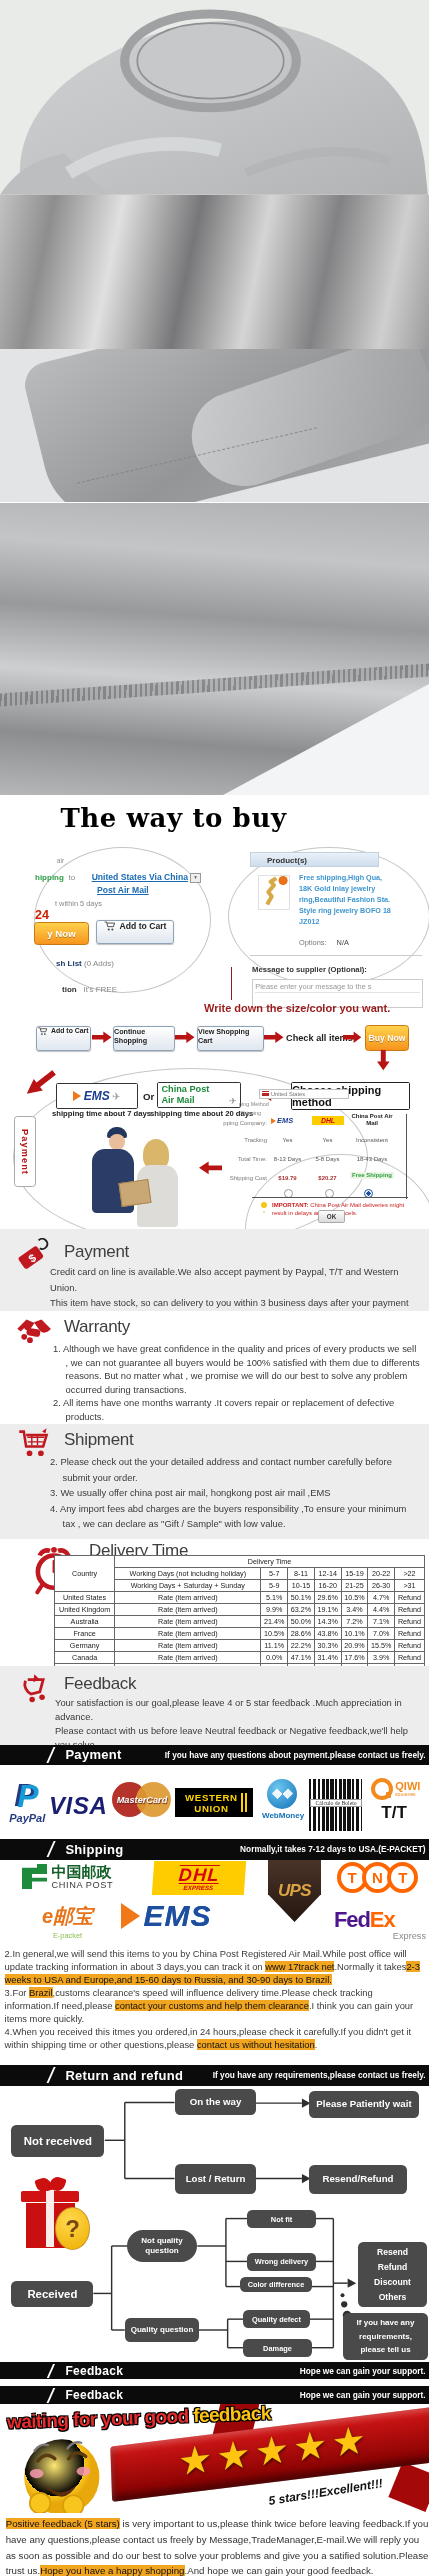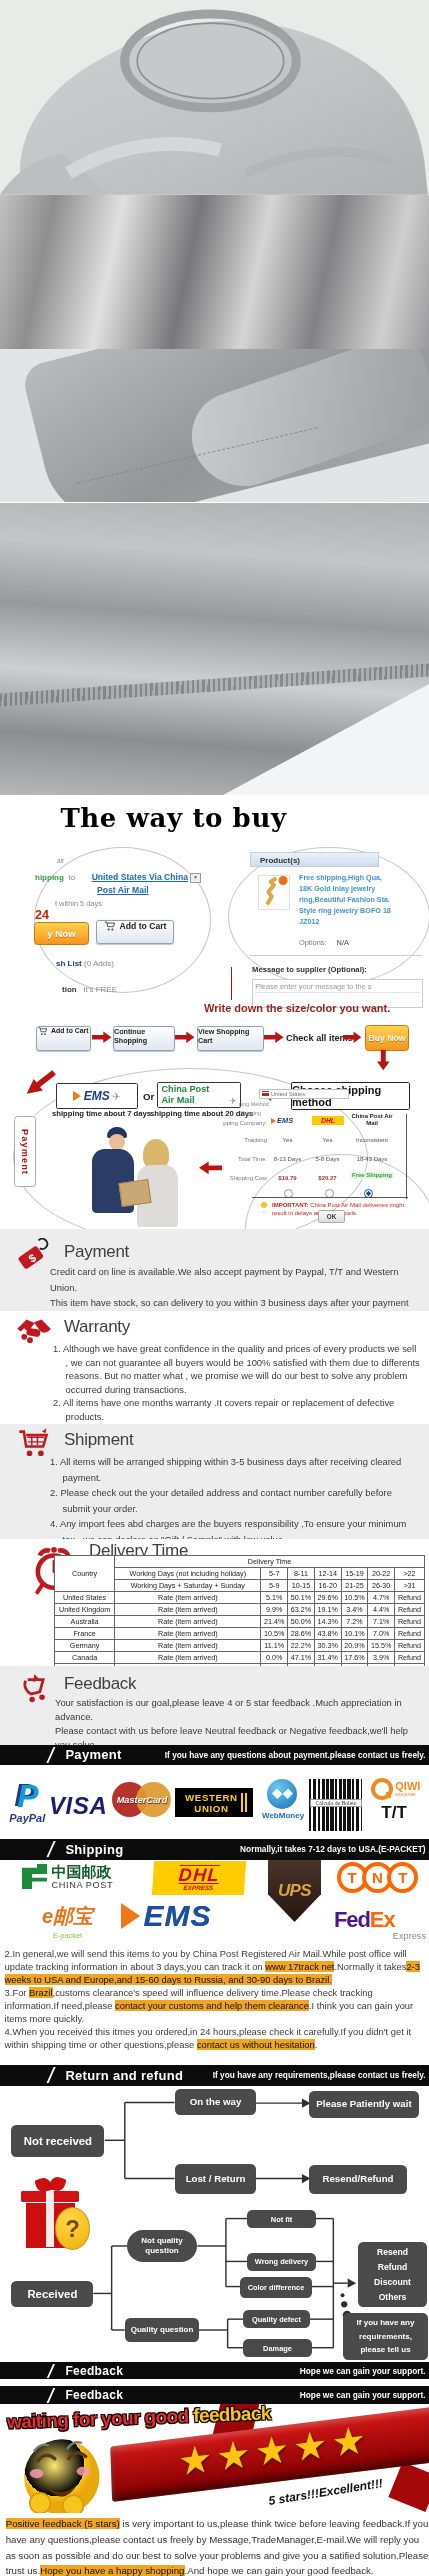--- a/index.html
+++ b/index.html
@@ -114,21 +114,21 @@
     </div>
     <div class="abs" style="left:56px;top:113px;font-size:8px;">
       <b style="color:#1a3d6e;">sh List</b>
       <span class="gtxt">(0 Adds)</span>
     </div>
     <div class="abs" style="left:62px;top:139px;font-size:8px;">
       <b>tion</b>
       <span class="gtxt" style="margin-left:4.6px;">It's FREE</span>
     </div>
 
-    <div class="abs" style="left:250px;top:5.7px;width:129px;height:15px;line-height:15px;padding-left:9px;font-size:8px;font-weight:bold;color:#333;background:linear-gradient(180deg,#e9f1f9,#cfdded);border:0.6px solid #c3d0de;box-sizing:border-box;">Product(s)</div>
+    <div class="abs" style="left:250px;top:5.7px;width:129px;height:15px;line-height:15px;padding-left:16px;font-size:8px;font-weight:bold;color:#333;background:linear-gradient(180deg,#e9f1f9,#cfdded);border:0.6px solid #c3d0de;box-sizing:border-box;">Product(s)</div>
     <div class="abs" style="left:258px;top:29px;width:30px;height:33px;background:#fff;border:0.6px solid #e0e0e0;">
       <svg width="30" height="33" viewBox="0 0 52 58">
         <polyline points="14,50 22,36 16,28 26,16 20,10 30,4" fill="none" stroke="#d8a948" stroke-width="7" stroke-linejoin="round"></polyline>
         <circle cx="42" cy="8" r="8" fill="#e8731a"></circle>
       </svg>
     </div>
     <div class="abs" style="left:299px;top:26px;width:92px;font-size:7.2px;font-weight:bold;color:#3d95cf;line-height:11px;">
         <div class="pt-line">Free shipping,High Qua,</div>
         <div class="pt-line">18K Gold Inlay jewelry</div>
         <div class="pt-line">ring,Beautiful Fashion Sta.</div>
@@ -272,22 +272,22 @@
   <div class="sec gray" style="top:1424px;height:115px;">
     <svg class="abs" style="left:17px;top:3.4px;" width="33" height="32" viewBox="0 0 58 56">
       <path d="M4,8 h8 l4,26 h30 l6,-20 h-36" fill="none" stroke="#c01920" stroke-width="4.5"></path>
       <path d="M18,18 h30 M19,26 h27 M26,12 v20 M36,12 v20" stroke="#c01920" stroke-width="2.5"></path>
       <circle cx="22" cy="46" r="5" fill="#c01920"></circle>
         <circle cx="42" cy="46" r="5" fill="#c01920"></circle>
       <path d="M44,8 l8,-6 l-2,9" fill="#c01920"></path>
     </svg>
     <div class="sec-h" style="top:5.7px;">Shipment</div>
     <div class="sec-body" style="top:30px;line-height:15.5px;">
-      <div class="witem">1. All items will be arranged shipping within 3-5 business days after receiving cleared payment.</div>
       <div class="witem">2. Please check out the your detailed address and contact number carefully before submit your order.</div>
+      <div class="witem">3. We usually offer china post air mail, hongkong post air mail ,EMS</div>
       <div class="witem">4. Any import fees abd charges are the buyers responsibility ,To ensure your minimum tax , we can declare as "Gift / Sample" with low value.</div>
     </div>
   </div>
 
   <div class="sec" style="top:1539px;height:127px;">
     <svg class="abs" style="left:27.5px;top:4.6px;" width="52" height="53" viewBox="0 0 90 92">
       <circle cx="45" cy="48" r="28" fill="#fff" stroke="#c01920" stroke-width="8"></circle>
       <path d="M45,48 L45,30 M45,48 L58,54" stroke="#c01920" stroke-width="5" stroke-linecap="round"></path>
       <path d="M20,20 a14,14 0 0 1 18,-8" fill="none" stroke="#c01920" stroke-width="8"></path>
       <path d="M70,20 a14,14 0 0 0 -18,-8" fill="none" stroke="#c01920" stroke-width="8"></path>
@@ -571,21 +571,21 @@
     </div>
 
     <div class="fbox" style="left:11.4px;top:195px;width:82px;height:26px;font-size:11.4px;">Received</div>
     <div class="fbox" style="left:127px;top:144px;width:70px;height:32px;font-size:8px;border-radius:16px;">
       <span>Not quality</span>
       <span>question</span>
     </div>
     <div class="fbox" style="left:125px;top:232px;width:74px;height:24px;font-size:8px;">Quality question</div>
     <div class="fbox" style="left:247px;top:124px;width:69px;height:18.3px;font-size:7.4px;">Not fit</div>
     <div class="fbox" style="left:247px;top:167px;width:69px;height:18px;font-size:7.4px;">Wrong delivery</div>
-    <div class="fbox" style="left:240px;top:191px;width:72px;height:21px;font-size:7.4px;">Color difference</div>
+    <div class="fbox" style="left:240px;top:191px;width:72px;height:15px;font-size:7.4px;">Color difference</div>
     <div class="fbox" style="left:243px;top:224px;width:67px;height:18.3px;font-size:7.4px;">Quality defect</div>
     <div class="fbox" style="left:243px;top:253px;width:69px;height:18.3px;font-size:7.4px;">Damage</div>
     <div class="fbox" style="left:358px;top:156px;width:69px;height:65px;font-size:8.6px;line-height:15px;">
         <div class="outcome">Resend</div>
         <div class="outcome">Refund</div>
         <div class="outcome">Discount</div>
         <div class="outcome">Others</div>
       </div>
     <div class="fbox" style="left:343px;top:227px;width:85px;height:47px;font-size:8px;line-height:13.7px;">
       <span>If you have any</span>

